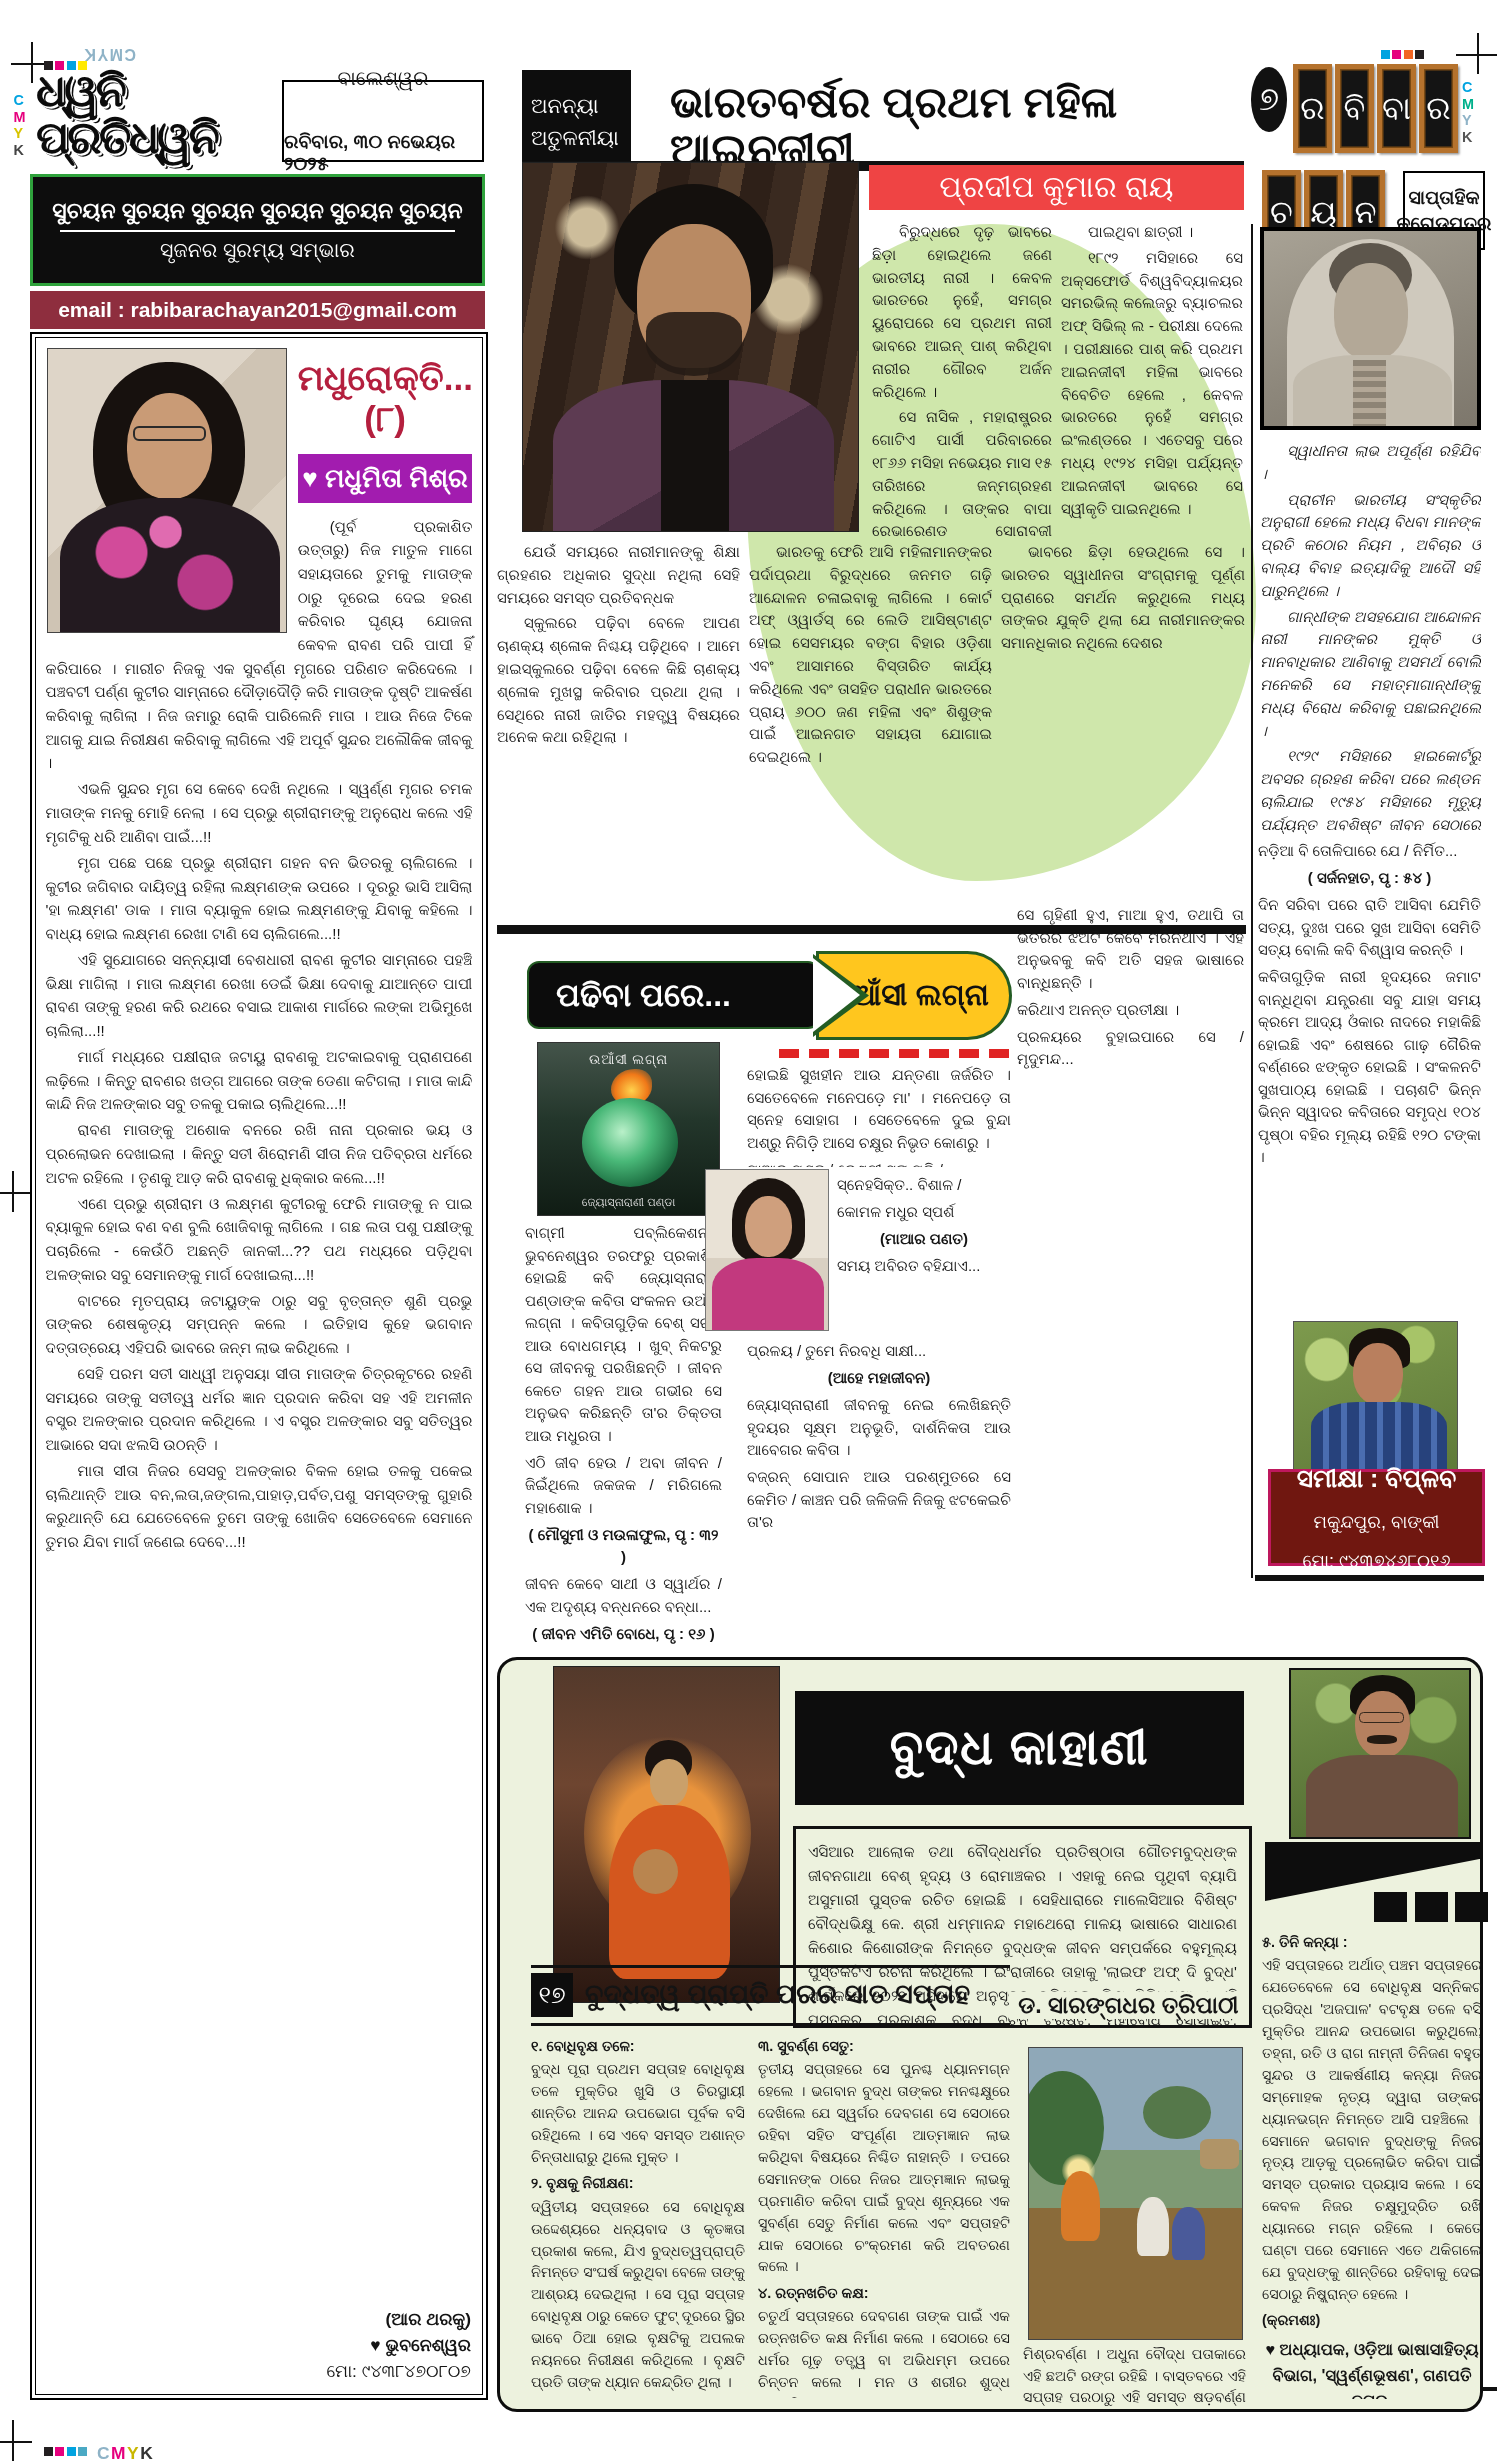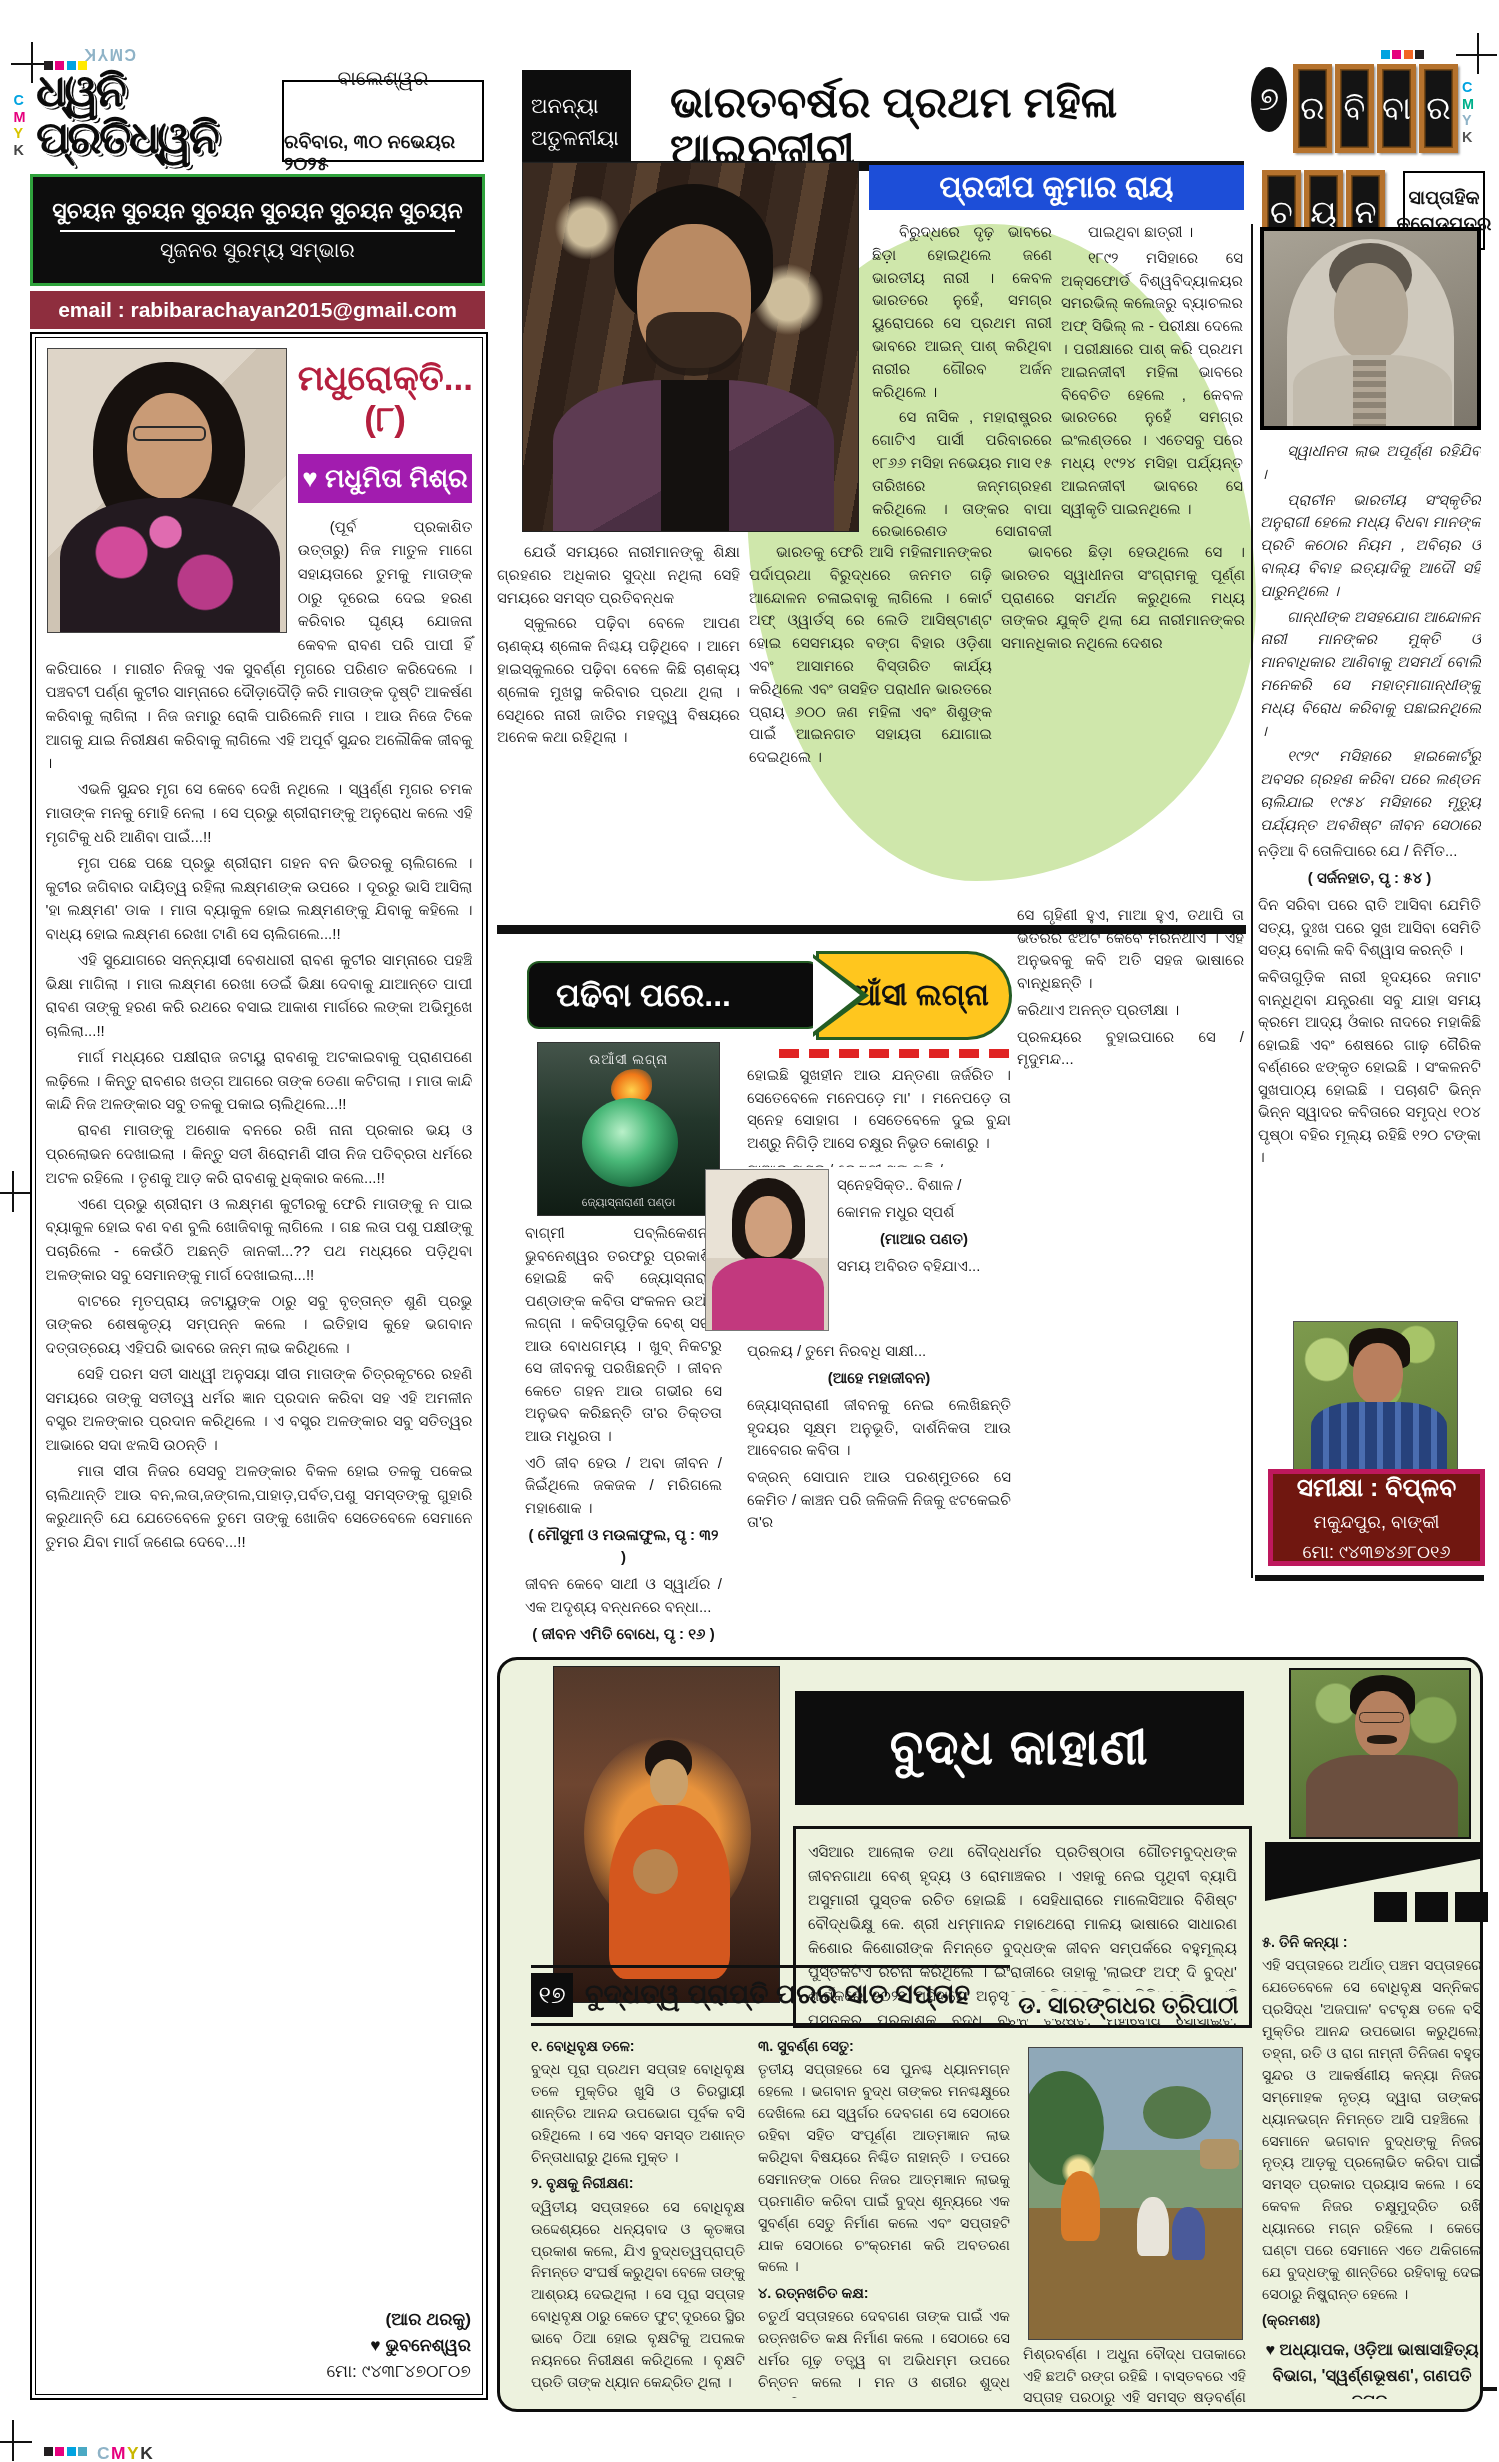--- a/index.html
+++ b/index.html
@@ -55,22 +55,22 @@
     text-align:center; padding:9px 0; margin-bottom:12px; }
   .la-body p { font-size:15px; line-height:1.58; text-align:justify; text-indent:32px; margin-bottom:2.3px; }
   .la-end { position:absolute; bottom:13.6px; right:15px; text-align:right; background:#fff; padding-left:7.6px; }
   .la-end div { font-size:17.4px; line-height:1.5; }
   .la-end .b { font-weight:bold; }
   
   .p-hair,.p-face,.p-torso,.p-extra { position:absolute; }
   
   .mc-photo { left:522px; top:162px; width:337px; height:370px; border:0.8px solid #222; overflow:hidden;
     background:repeating-linear-gradient(100deg,#3a2a20 0 30px,#57402e 30px 53px,#2e2018 53px 83px); }
-  .mc-redbar { left:869px; top:165px; width:375px; height:45px; background:#1d4ed8; color:#fff;
-    font-size:30px; font-weight:bold; display:flex; align-items:center; justify-content:center; }
+  .mc-redbar { left:869px; top:165px; width:375px; height:45px; background:#ef4444; color:#fff;
+    font-size:30px; font-weight:normal; display:flex; align-items:center; justify-content:center; }
   .green-blob { left:747px; top:224px; width:509px; height:657px; background:#cfe7ab;
     border-radius:48% 52% 55% 45% / 42% 58% 42% 58%; }
   .ncol { position:absolute; overflow:hidden; }
   .ncol p { font-size:15px; line-height:1.52; text-align:justify; text-indent:27px; margin-bottom:3px; }
   .colA { left:872px; top:221px; width:180px; height:315px; }
   .colB { left:1061px; top:221px; width:182px; height:315px; }
   .colC { left:497px;  top:541px; width:243px; height:373px; }
   .colD { left:749px;  top:541px; width:243px; height:373px; }
   .colE { left:1001px; top:541px; width:244px; height:373px; }
   .vrule1 { left:1251px; top:224px; width:2.3px; height:1354px; background:#111; }
@@ -107,22 +107,22 @@
   .revMb { left:747px; top:1340px; width:264px; height:303px; }
   .revN  { left:1017px; top:904px; width:227px; height:740px; }
   .revR  { left:1258px; top:840px; width:223px; height:470px; }
   .poet-photo { left:705px; top:1169px; width:124px; height:162px; border:1.5px solid #777; overflow:hidden;
     background:linear-gradient(180deg,#e9e2d6 0 55%,#d9d0c2 55%); }
   .rev-photo2 { left:1293px; top:1321px; width:165px; height:152px; border:1.5px solid #555; overflow:hidden;
     background:radial-gradient(circle at 20% 25%,#b8d07c 0 12%,transparent 13%),
                radial-gradient(circle at 75% 15%,#a7c468 0 10%,transparent 11%),
                radial-gradient(circle at 55% 45%,#8fb054 0 14%,transparent 15%),
                linear-gradient(160deg,#7d9a4d,#5f7a39); }
-  .rev-box { left:1268px; top:1469px; width:217px; height:97px; background:#701710; border:5px solid #be185d;
-    color:#fff; display:flex; flex-direction:column; align-items:center; justify-content:center; gap:9px; }
+  .rev-box { left:1268px; top:1469px; width:217px; height:97px; background:#701710; border:3px solid #be185d;
+    color:#fff; display:flex; flex-direction:column; align-items:center; justify-content:center; gap:18px; }
   .rev-box .r1 { font-size:25px; font-weight:bold; }
   .rev-box .r2 { font-size:18px; }
   .rev-box .r3 { font-size:18px; }
   .rrule { left:1255px; top:1575px; width:229px; height:6px; background:#111; }
   
   .bud-box { left:497px; top:1657px; width:986px; height:755px; border:3.8px solid #0d0d0d; border-radius:20px; background:#edf2de; }
   .bud-pic1 { left:553px; top:1666px; width:227px; height:337px; border:0.8px solid #222; overflow:hidden;
     background:linear-gradient(180deg,#53392b 0%,#6e4530 35%,#3c241a 80%,#2a1710 100%); }
   .bud-banner { left:795px; top:1691px; width:449px; height:114px; background:#0d0d0d; color:#fff;
     font-size:49px; font-weight:bold; display:flex; align-items:center; justify-content:center; letter-spacing:1.5px; }

